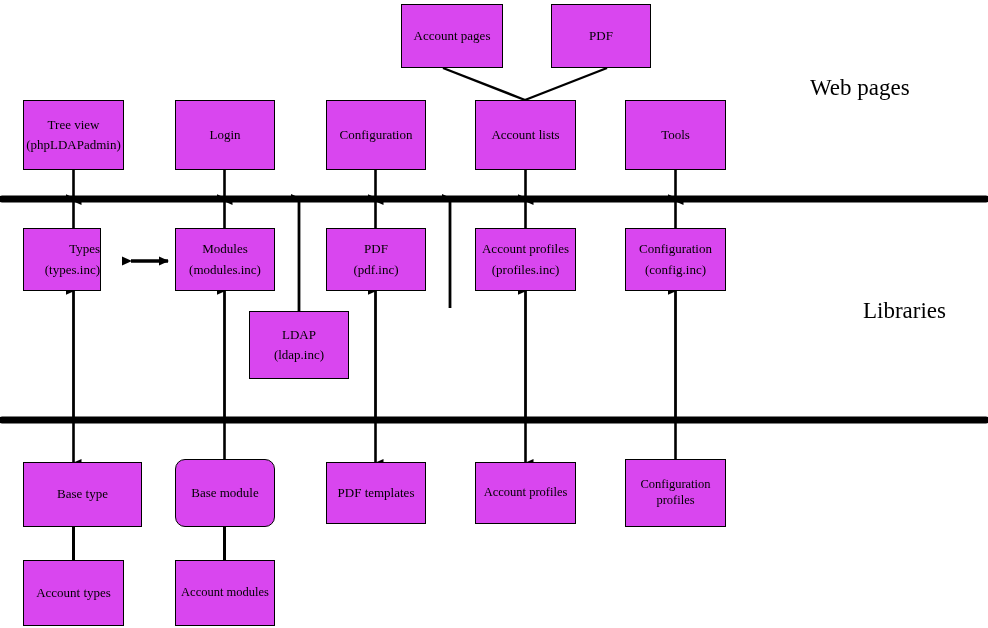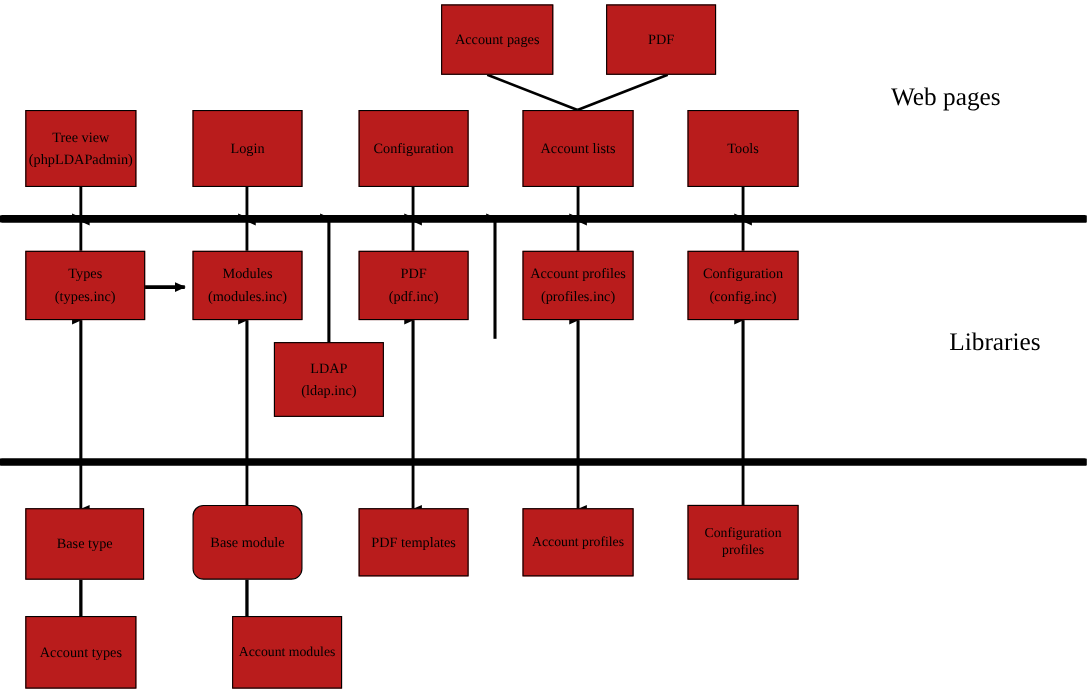--- a/index.html
+++ b/index.html
@@ -1,21 +1,21 @@
 <!DOCTYPE html>
 <html><head>
 <meta charset="utf-8">
 <style>
   html,body{margin:0;padding:0;background:#ffffff;}
   body{width:988px;height:628px;overflow:hidden;
        font-family:"Liberation Serif","DejaVu Serif",serif;color:#000;}
   #stage{position:relative;width:988px;height:628px;}
   #stage svg{position:absolute;left:0;top:0;width:988px;height:628px;}
 
-  .node{position:absolute;border:1px solid #000;background:#b91c1c;
+  .node{position:absolute;border:1px solid #000;background:#d946ef;
         box-sizing:border-box;display:flex;flex-direction:column;
         align-items:center;justify-content:center;text-align:center;
         font-size:13px;line-height:1.25;z-index:3;}
   .node .l1{display:block;}
   .node .l2{display:block;margin-top:4px;}
   .node.tight .l2{margin-top:0;}
   .node.twoline-close .l2{margin-top:2px;}
 
   .section-label{position:absolute;font-size:23px;white-space:nowrap;z-index:4;}
 </style>
@@ -115,21 +115,21 @@
   </div>
 
   <div class="node" style="left:475px;top:100px;width:101px;height:70px;">
     <span class="l1">Account lists</span>
   </div>
 
   <div class="node" style="left:625px;top:100px;width:101px;height:70px;">
     <span class="l1">Tools</span>
   </div>
 
-  <div class="node" style="left:23px;top:228px;width:109px;height:63px;">
+  <div class="node" style="left:23px;top:228px;width:78px;height:63px;align-items:flex-end;">
     <span class="l1">Types</span>
     <span class="l2">(types.inc)</span>
   </div>
 
   <div class="node" style="left:175px;top:228px;width:100px;height:63px;text-align:right;">
     <span class="l1">Modules</span>
     <span class="l2">(modules.inc)</span>
   </div>
 
   <div class="node" style="left:326px;top:228px;width:100px;height:63px;">
@@ -146,21 +146,21 @@
     <span class="l1">Configuration</span>
     <span class="l2">(config.inc)</span>
   </div>
 
   <div class="node" style="left:249px;top:311px;width:100px;height:68px;">
     <span class="l1">LDAP</span>
     <span class="l2">(ldap.inc)</span>
   </div>
 
 
-  <div class="node" style="left:23px;top:462px;width:108px;height:65px;">
+  <div class="node" style="left:23px;top:462px;width:119px;height:65px;">
     <span class="l1">Base type</span>
   </div>
 
   <div class="node" style="left:175px;top:459px;width:100px;height:68px;border-radius:10px;">
     <span class="l1">Base module</span>
   </div>
 
   <div class="node" style="left:326px;top:462px;width:100px;height:62px;">
     <span class="l1">PDF templates</span>
   </div>
@@ -171,21 +171,21 @@
 
   <div class="node tight" style="left:625px;top:459px;width:101px;height:68px;font-size:12.5px;">
     <span class="l1">Configuration</span>
     <span class="l2">profiles</span>
   </div>
 
   <div class="node" style="left:23px;top:560px;width:101px;height:66px;">
     <span class="l1">Account types</span>
   </div>
 
-  <div class="node" style="left:175px;top:560px;width:100px;height:66px;font-size:12.5px;margin-left:36px;">
+  <div class="node" style="left:175px;top:560px;width:100px;height:66px;font-size:12.5px;">
     <span class="l1">Account modules</span>
   </div>
 
   <div class="section-label" style="left:810px;top:75px;">Web pages</div>
 
   <div class="section-label" style="left:825px;top:298px;margin-left:38px;">Libraries</div>
 
 
 </div>
 

